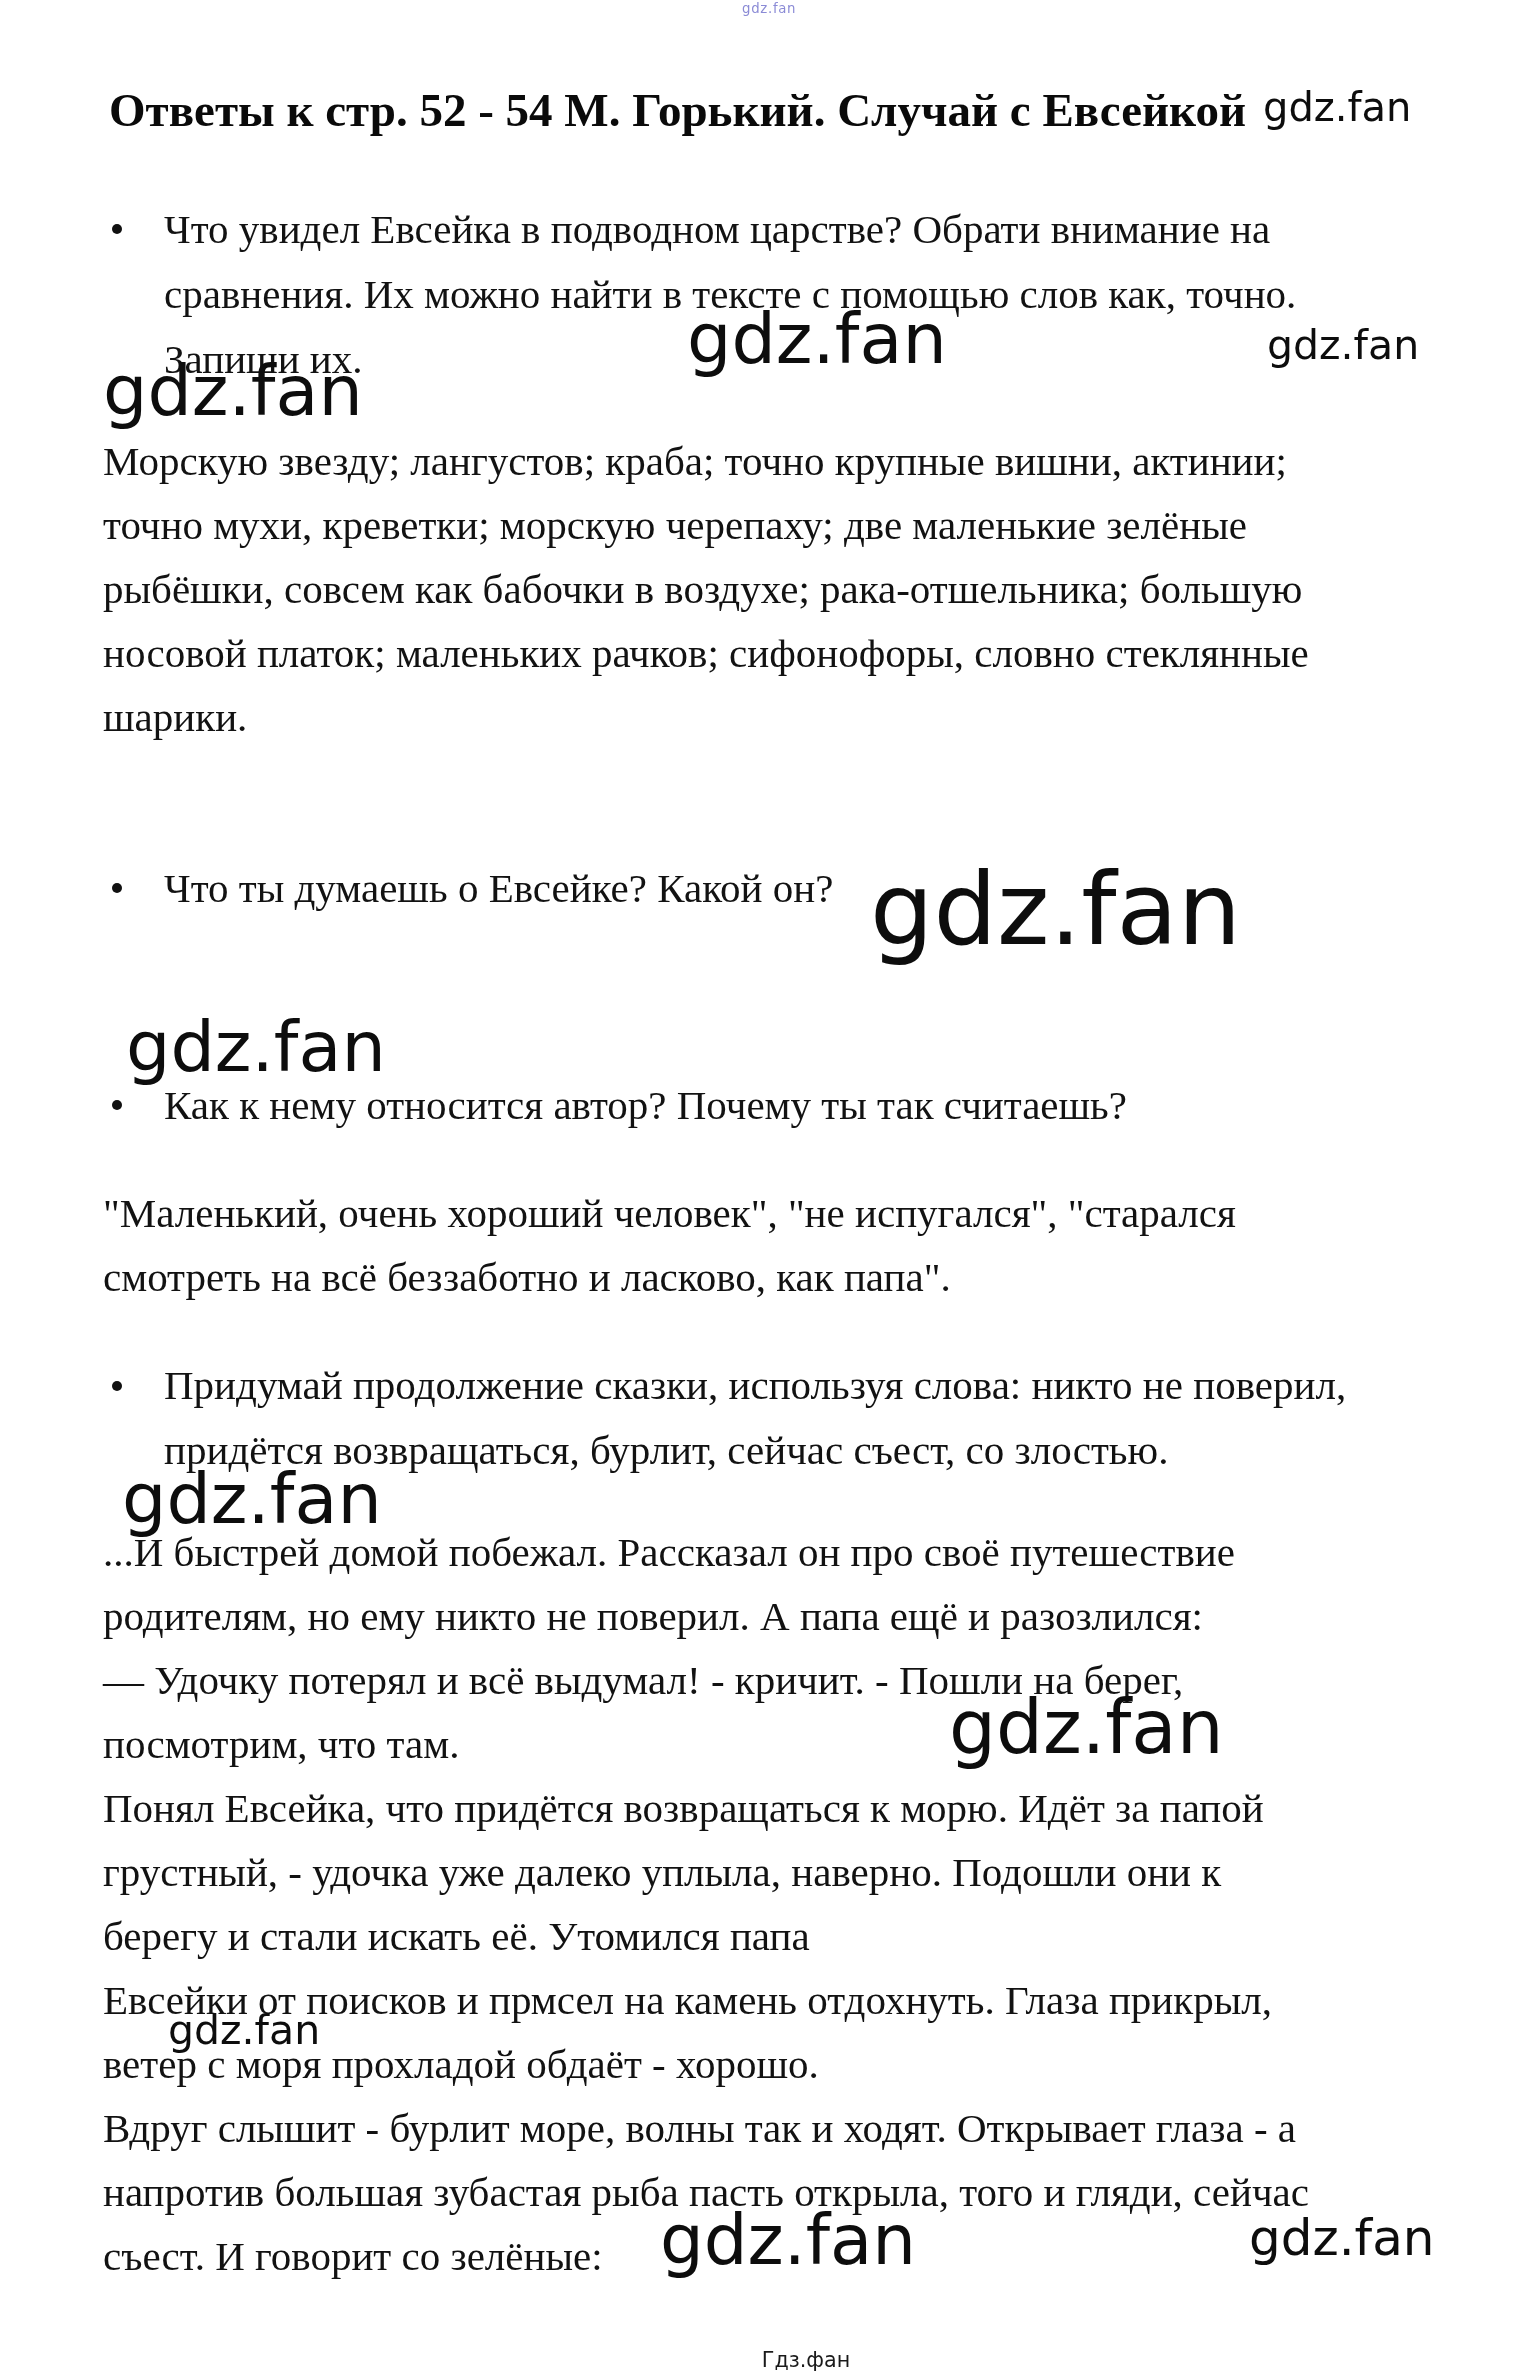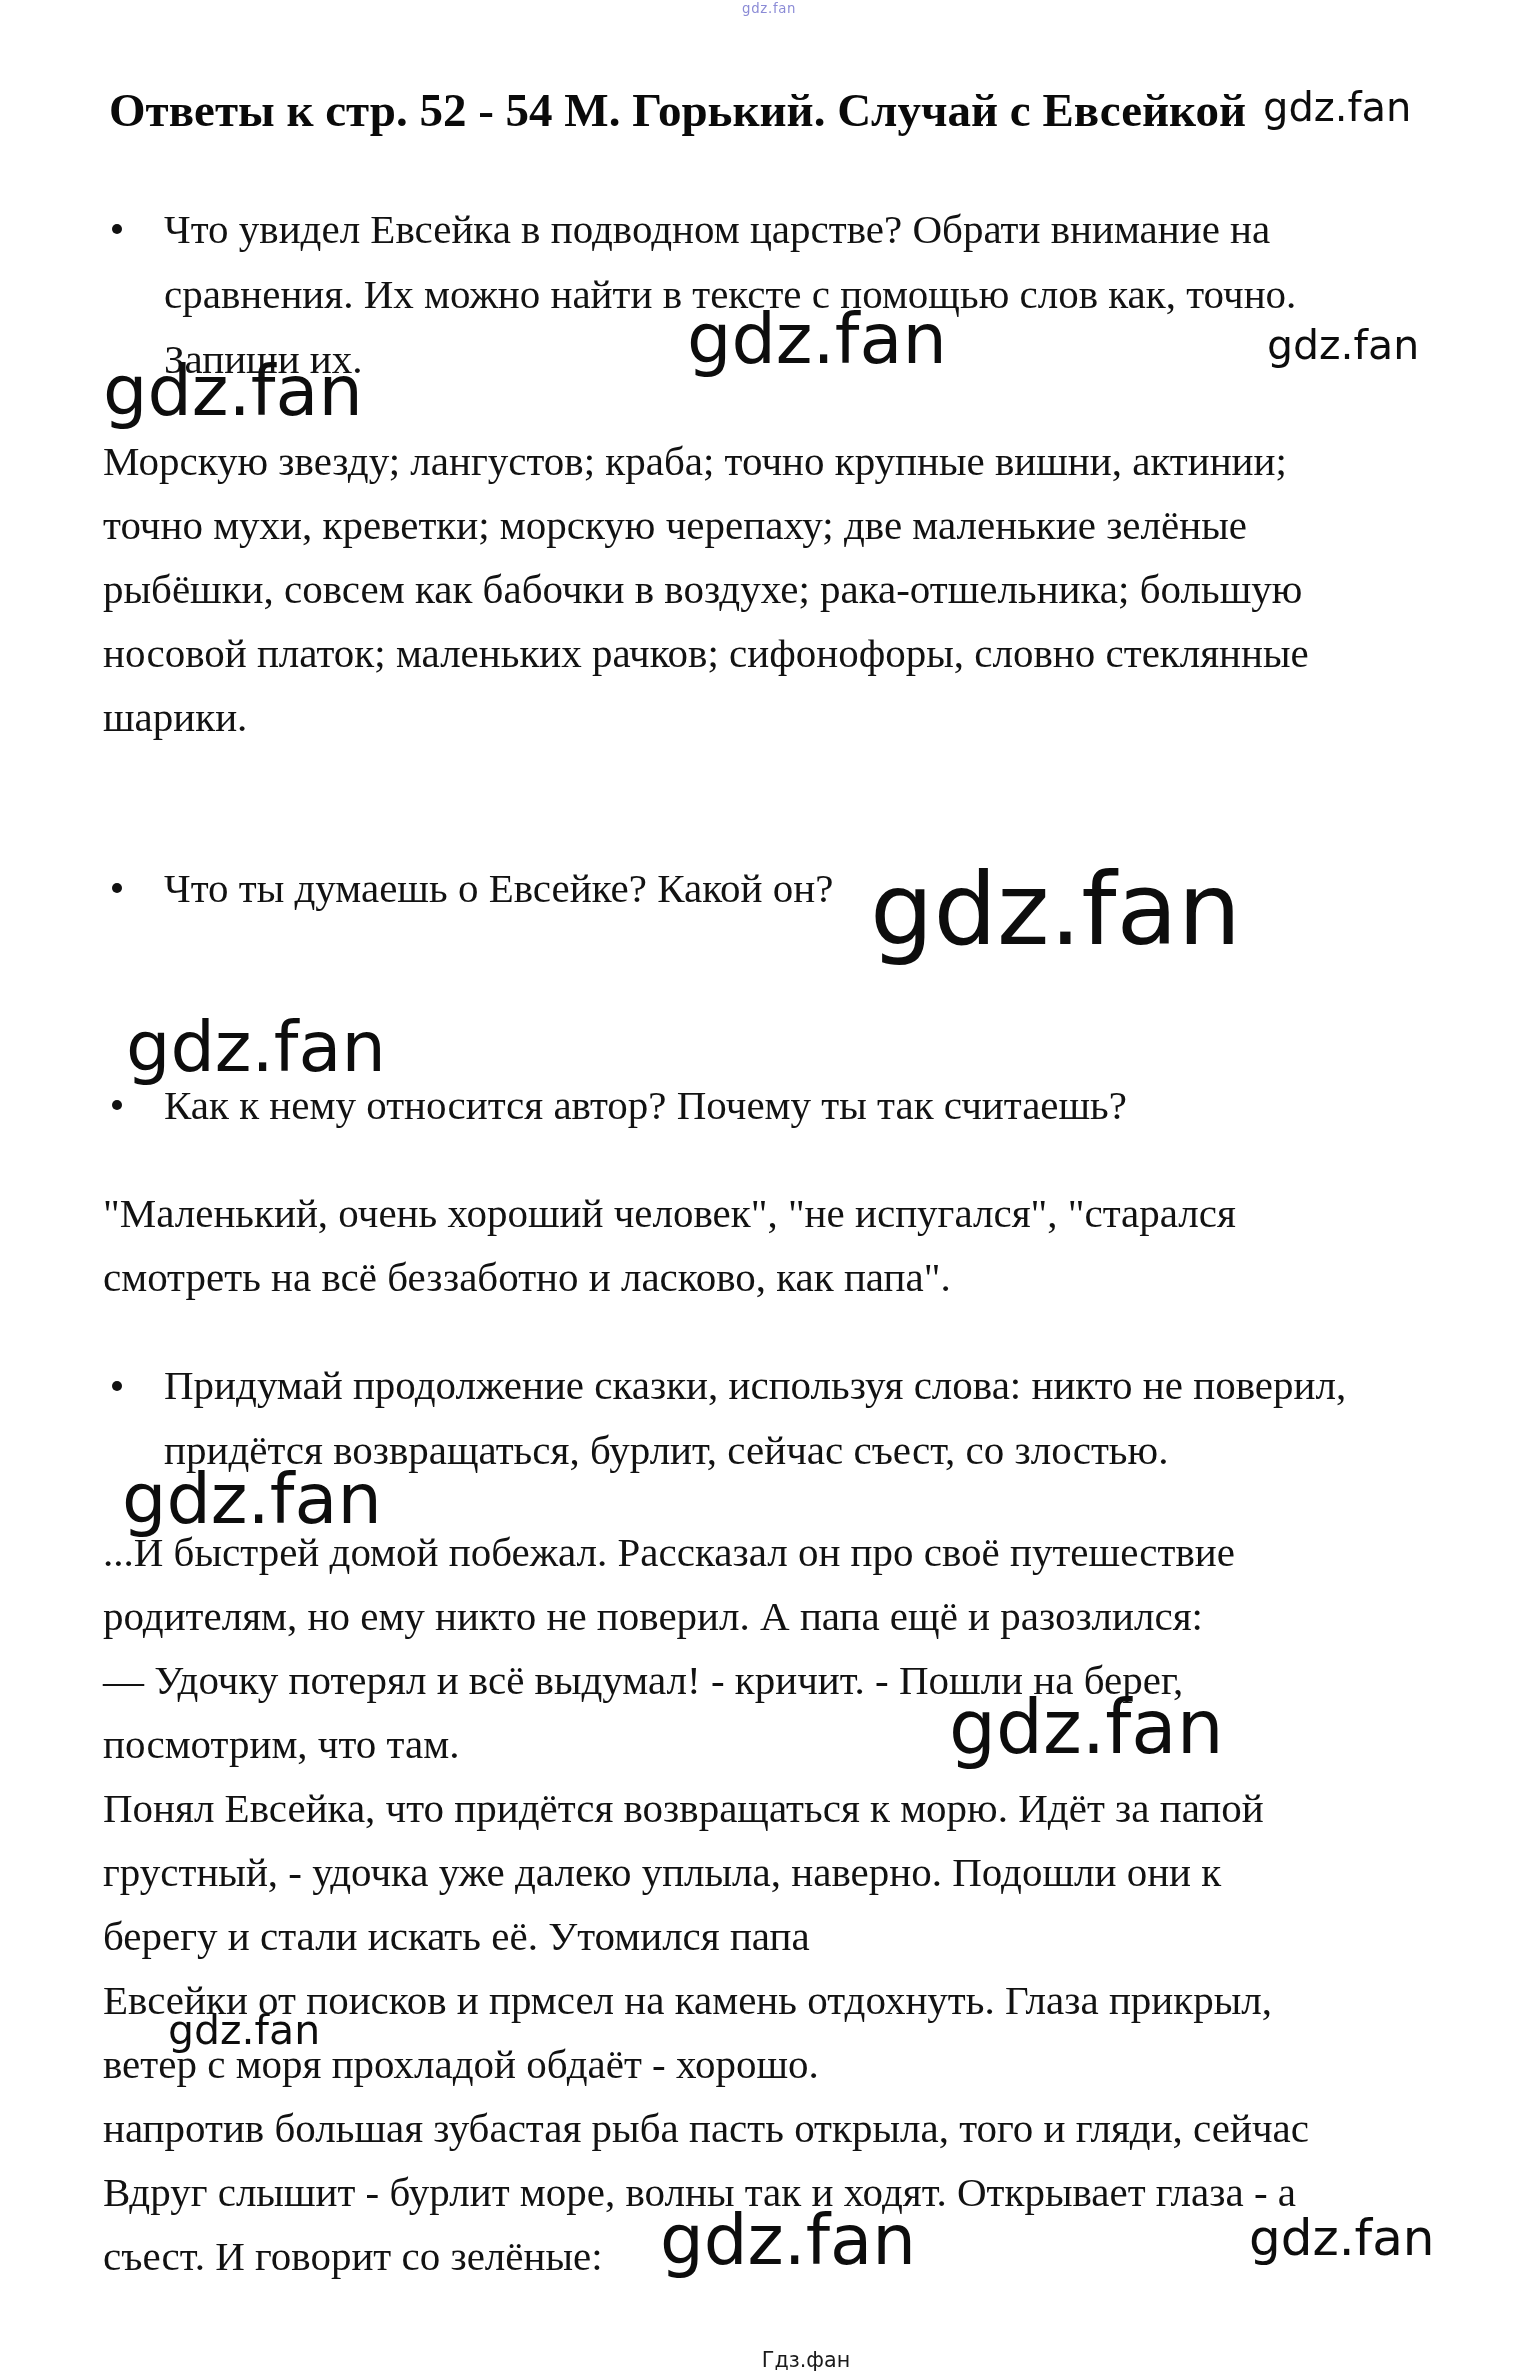--- a/index.html
+++ b/index.html
@@ -114,22 +114,22 @@
   <div class="textblock tight" style="left:103px; top:1520px;">
     <div class="line">...И быстрей домой побежал. Рассказал он про своё путешествие</div>
     <div class="line">родителям, но ему никто не поверил. А папа ещё и разозлился:</div>
     <div class="line">— Удочку потерял и всё выдумал! - кричит. - Пошли на берег,</div>
     <div class="line">посмотрим, что там.</div>
     <div class="line">Понял Евсейка, что придётся возвращаться к морю. Идёт за папой</div>
     <div class="line">грустный, - удочка уже далеко уплыла, наверно. Подошли они к</div>
     <div class="line">берегу и стали искать её. Утомился папа</div>
     <div class="line">Евсейки от поисков и прмсел на камень отдохнуть. Глаза прикрыл,</div>
     <div class="line">ветер с моря прохладой обдаёт - хорошо.</div>
+    <div class="line">Вдруг слышит - бурлит море, волны так и ходят. Открывает глаза - а</div>
     <div class="line">напротив большая зубастая рыба пасть открыла, того и гляди, сейчас</div>
-    <div class="line">Вдруг слышит - бурлит море, волны так и ходят. Открывает глаза - а</div>
     <div class="line">съест. И говорит со зелёные:</div>
   </div>
 
   <div class="wm" style="left:949px; top:1690px; font-size:74px;">gdz.fan</div>
   <div class="wm" style="left:168px; top:2010px; font-size:41px;">gdz.fan</div>
   <div class="wm" style="left:660px; top:2206px; font-size:69px;">gdz.fan</div>
   <div class="wm" style="left:1249px; top:2213px; font-size:50px;">gdz.fan</div>
 
   <div class="footer-label">Гдз.фан</div>
 

